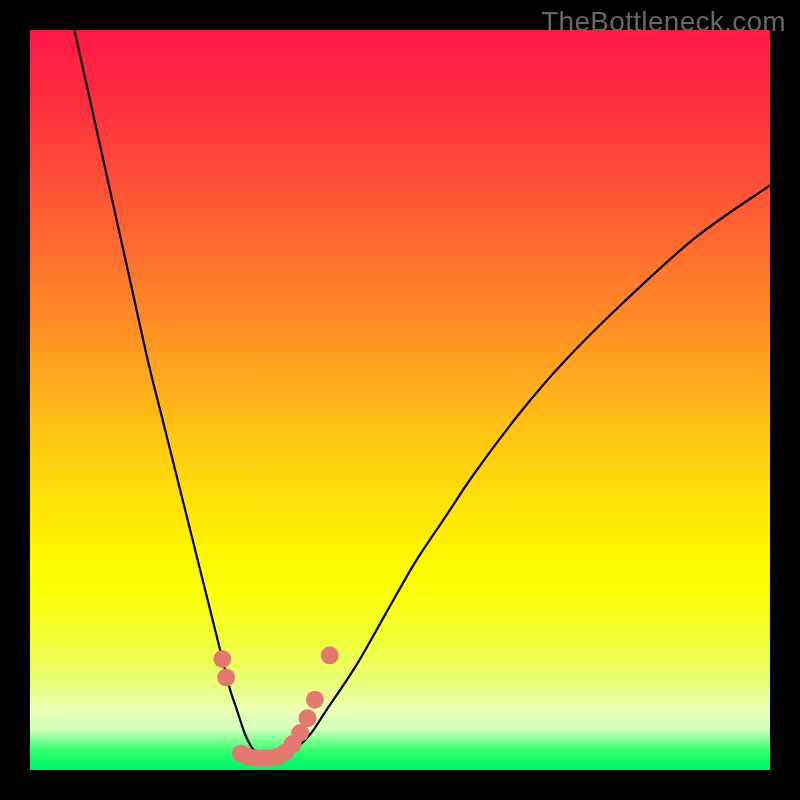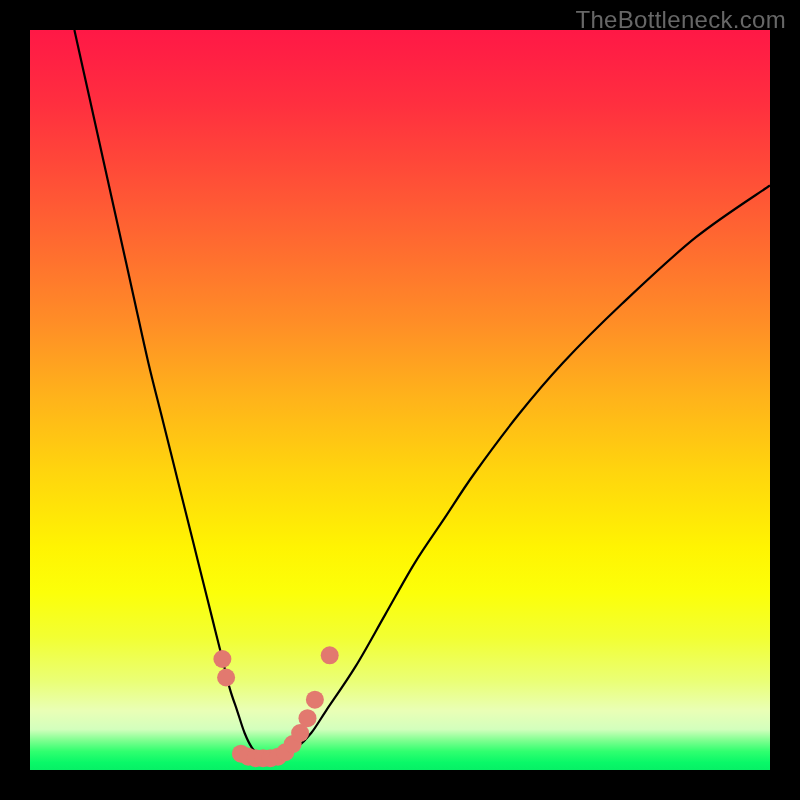--- a/index.html
+++ b/index.html
@@ -38,21 +38,21 @@
     top: 0;
     width: 100%;
     height: 100%;
     pointer-events: none;
   }
   .watermark {
     position: absolute;
     top: 6px;
     right: 14px;
     color: #676767;
-    font-size: 24px;
+    font-size: 28px;
     font-weight: 500;
     letter-spacing: 0.3px;
     font-family: Arial, Helvetica, sans-serif;
   }
 </style>
 </head>
 <body>
 
 <div class="frame">
 

